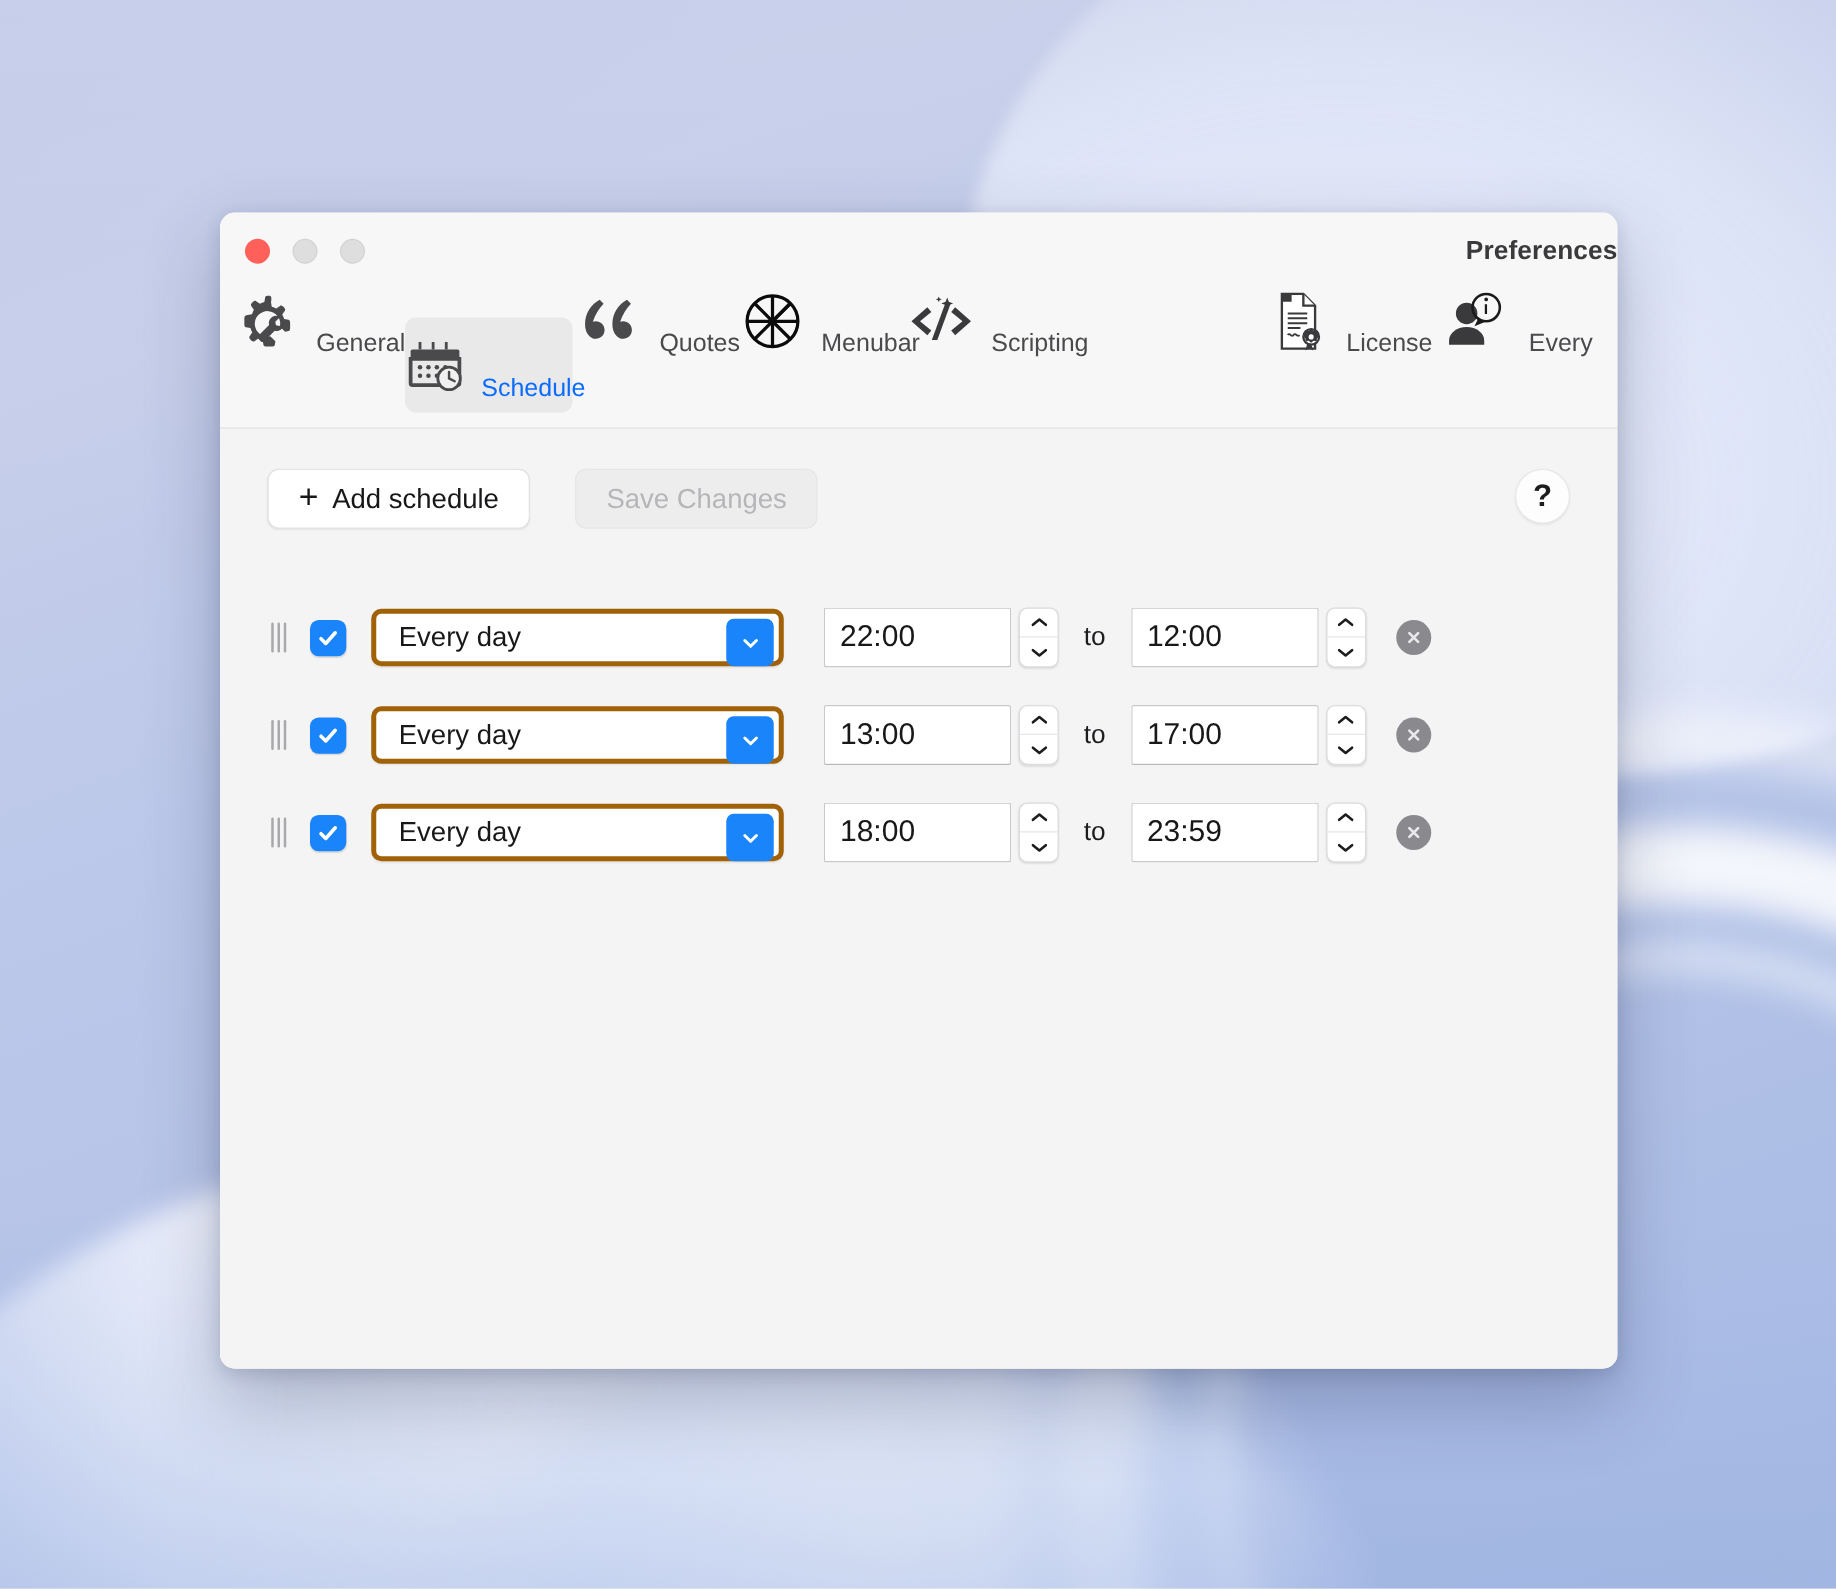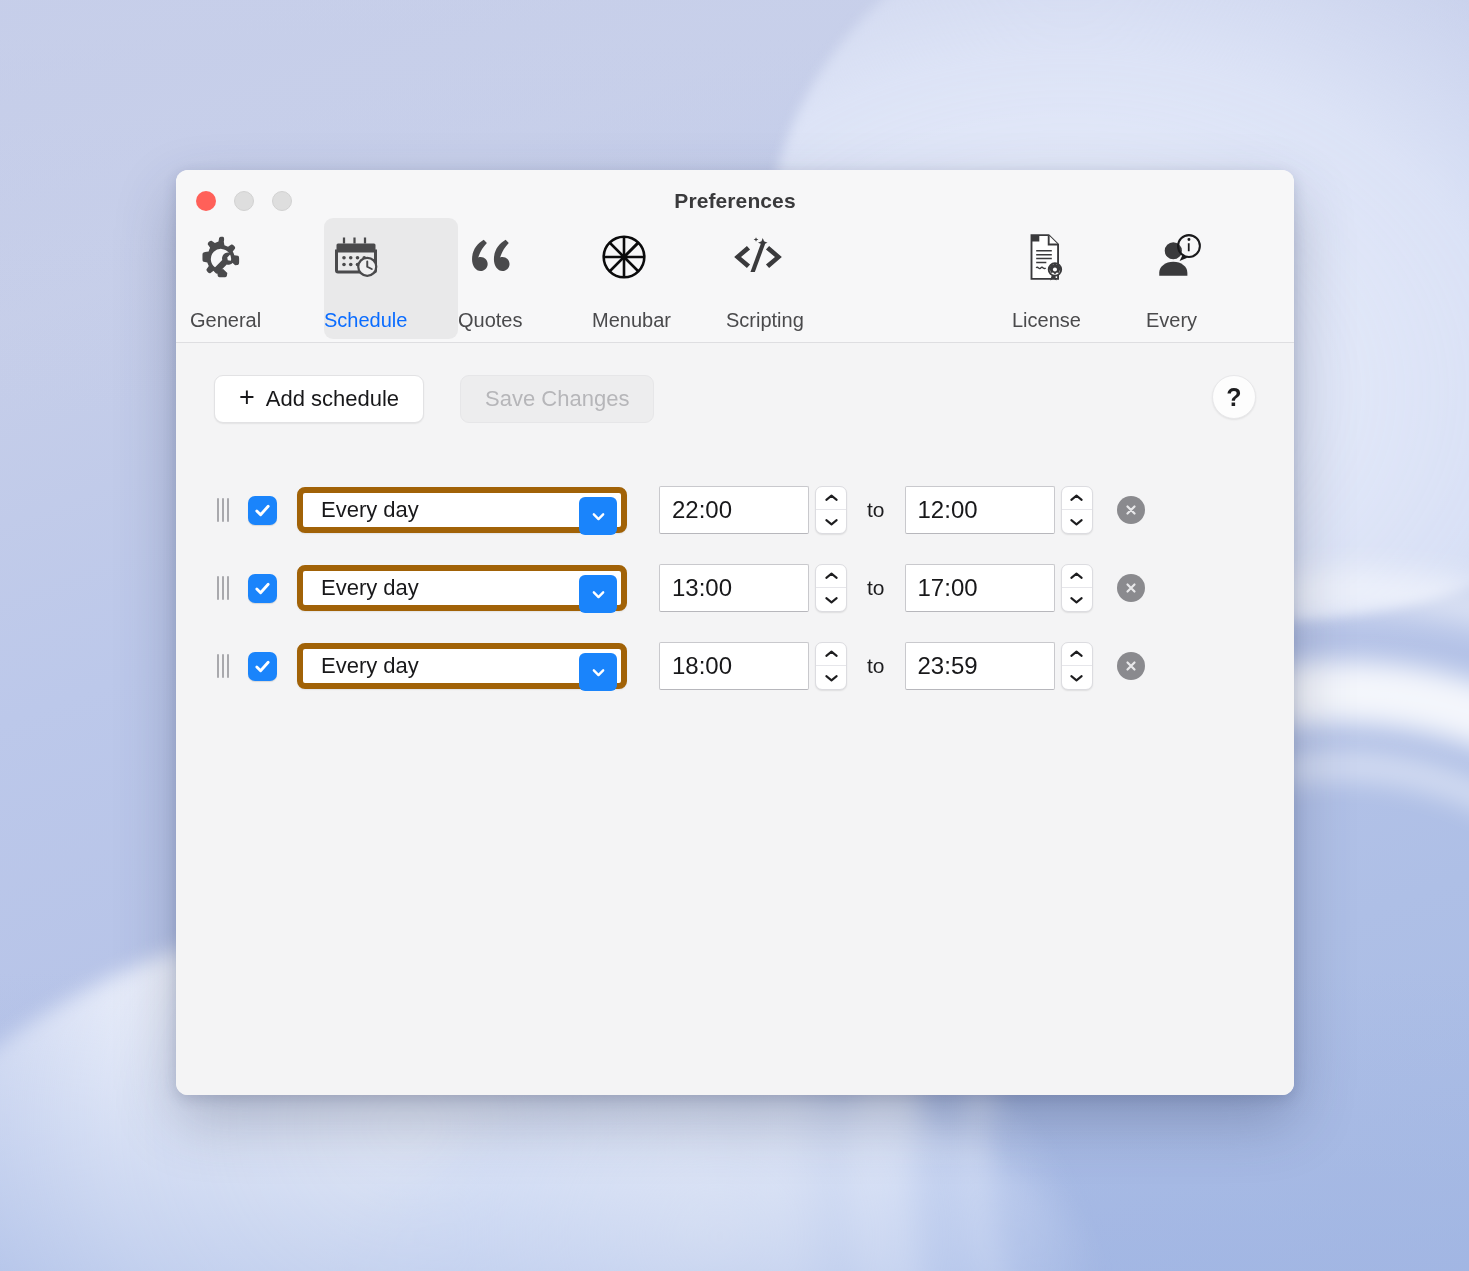--- a/index.html
+++ b/index.html
@@ -100,39 +100,39 @@
     position: absolute; left: 20px; top: 21px;
     display: flex; gap: 18px; align-items: center;
   }
   .light { width: 20px; height: 20px; border-radius: 50%; }
   .light.close { background: #ff6059; }
   .light.min   { background: #dedede; border: 1px solid #d2d2d2; }
   .light.zoom  { background: #dedede; border: 1px solid #d2d2d2; }
 
   .win-title {
     position: absolute; left: 0; right: 0; top: 19px;
-    text-align: center;
+    text-align: right;
     font-size: 21px; font-weight: bold; color: #3a3a3c;
     letter-spacing: 0.1px;
   }
 
   .tabs {
     position: absolute; left: 0; right: 0; top: 48px;
     height: 118px;
     display: flex; align-items: flex-start;
     padding: 0 14px;
   }
   .tab {
     width: 134px;
     padding: 10px 0 8px 0;
     border-radius: 9px;
-    display: flex; flex-direction: column; align-items: flex-start; gap: 23px;
-    cursor: default;
-  }
-  .tab.selected { background: #e9e9ea; }
+    display: flex; flex-direction: row; align-items: flex-end; gap: 13px;
+    cursor: default;
+  }
+  .tab.selected { background: #e9e9ea; margin-top: 36px; }
   .tab .ticon {
     height: 58px; width: 64px;
     display: flex; align-items: center; justify-content: center;
   }
   .tab .tlabel {
     font-size: 20px; color: #4a4a4c;
     line-height: 1.1;
   }
   .tab.selected .tlabel { color: #0a6cff; }
   .tabs-spacer { flex: 1 1 auto; }
@@ -211,21 +211,21 @@
     display: flex; align-items: center; justify-content: center;
     margin-right: 20px;
     box-shadow: 0 1px 1px rgba(0,0,0,0.12);
     cursor: default;
   }
 
   .select {
     position: relative;
     width: 330px; height: 46px;
     background: #ffffff;
-    border: 6px solid #a16207;
+    border: 4px solid #a16207;
     border-radius: 8px;
     box-shadow: 0 1px 1.5px rgba(0,0,0,0.07);
     display: flex; align-items: center;
     padding-left: 18px;
     font-size: 22px; color: #18181a;
     cursor: default;
     margin-right: 32px;
   }
   .select .chev {
     position: absolute; right: 4px; top: 4px;

